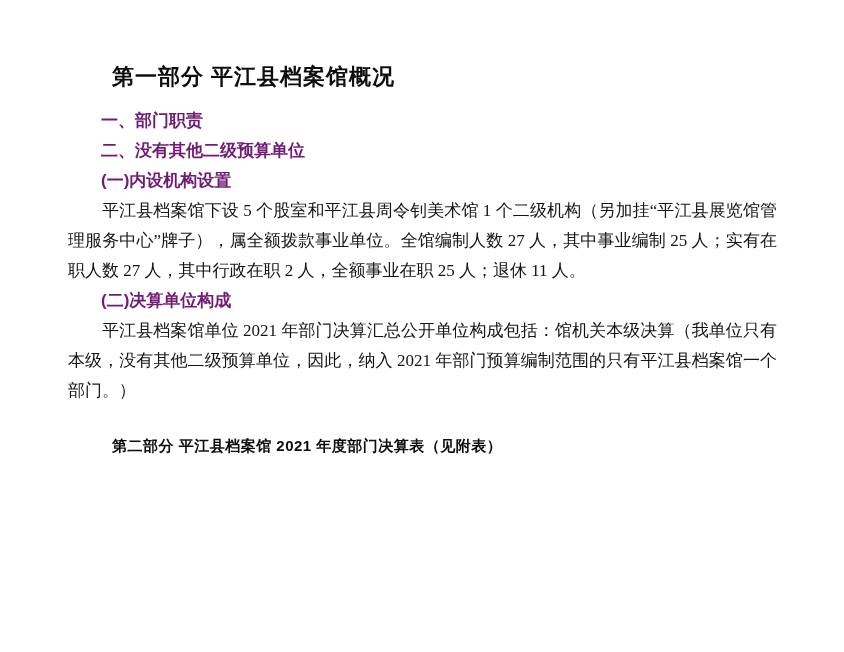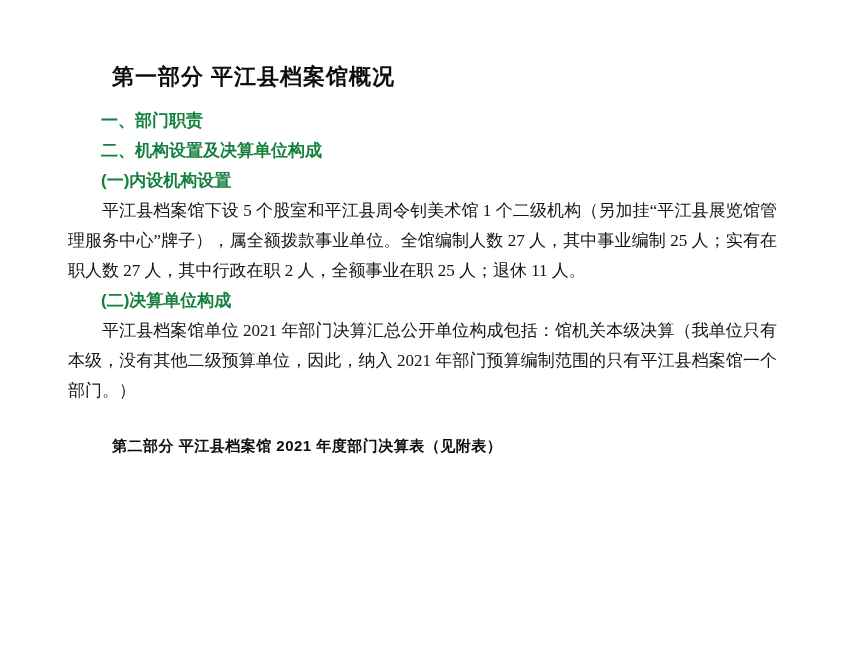--- a/index.html
+++ b/index.html
@@ -33,21 +33,21 @@
     white-space: nowrap;
   }
 
   .sub-heading {
     font-family: "Liberation Sans", "DejaVu Sans", sans-serif;
     font-weight: bold;
     font-size: 17px;
     line-height: 30px;
     text-indent: 33px;
     margin: 0;
-    color: #15803d;
+    color: #701a75;
   }
 
   .body-para {
     font-family: "Liberation Serif", "DejaVu Serif", serif;
     font-size: 17px;
     line-height: 30px;
     text-indent: 34px;
     text-align: justify;
     margin: 0;
     color: #141414;
@@ -69,21 +69,21 @@
 <body>
 
 <div class="page">
   <div class="content">
 
     <h1 class="part-title">第一部分  平江县档案馆概况</h1>
 
     <h2 class="sub-heading">一、部门职责</h2>
 
 
-    <h2 class="sub-heading">二、机构设置及决算单位构成</h2>
+    <h2 class="sub-heading">二、没有其他二级预算单位</h2>
 
     <h3 class="sub-heading">(一)内设机构设置</h3>
 
     <p class="body-para">平江县档案馆下设 5 个股室和平江县周令钊美术馆 1 个二级机构（另加挂“平江县展览馆管理服务中心”牌子），属全额拨款事业单位。全馆编制人数 27 人，其中事业编制 25 人；实有在职人数 27 人，其中行政在职 2 人，全额事业在职 25 人；退休 11 人。</p>
 
     <h3 class="sub-heading">(二)决算单位构成</h3>
 
     <p class="body-para">平江县档案馆单位 2021 年部门决算汇总公开单位构成包括：馆机关本级决算（我单位只有本级，没有其他二级预算单位，因此，纳入 2021 年部门预算编制范围的只有平江县档案馆一个部门。）</p>
 
     <h1 class="part2-title">第二部分  平江县档案馆 2021 年度部门决算表（见附表）</h1>

